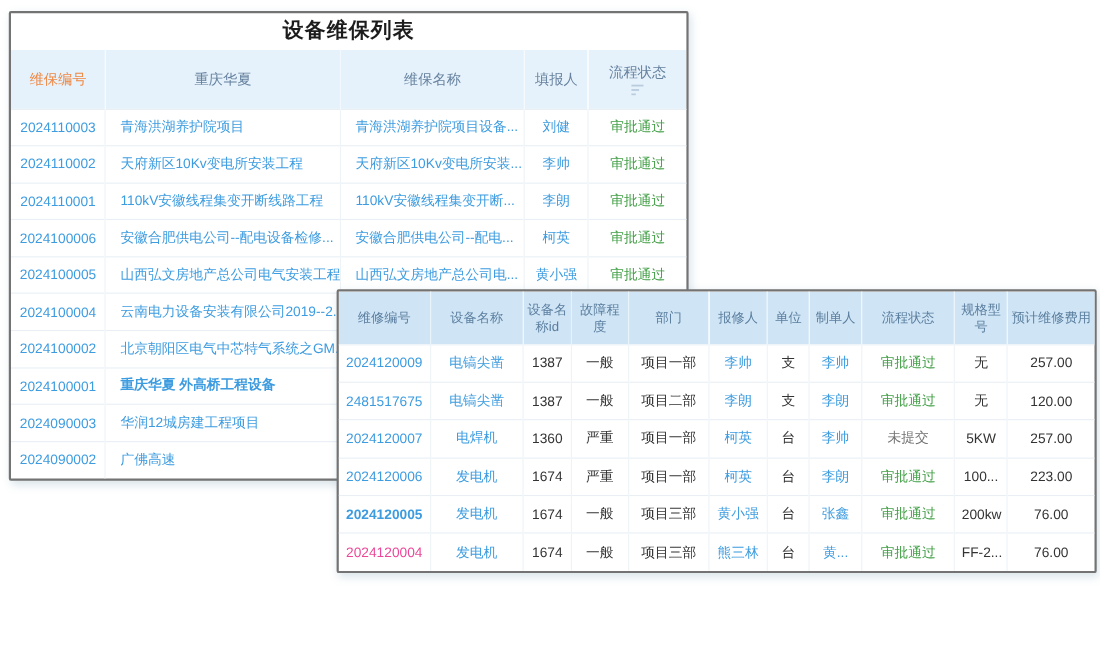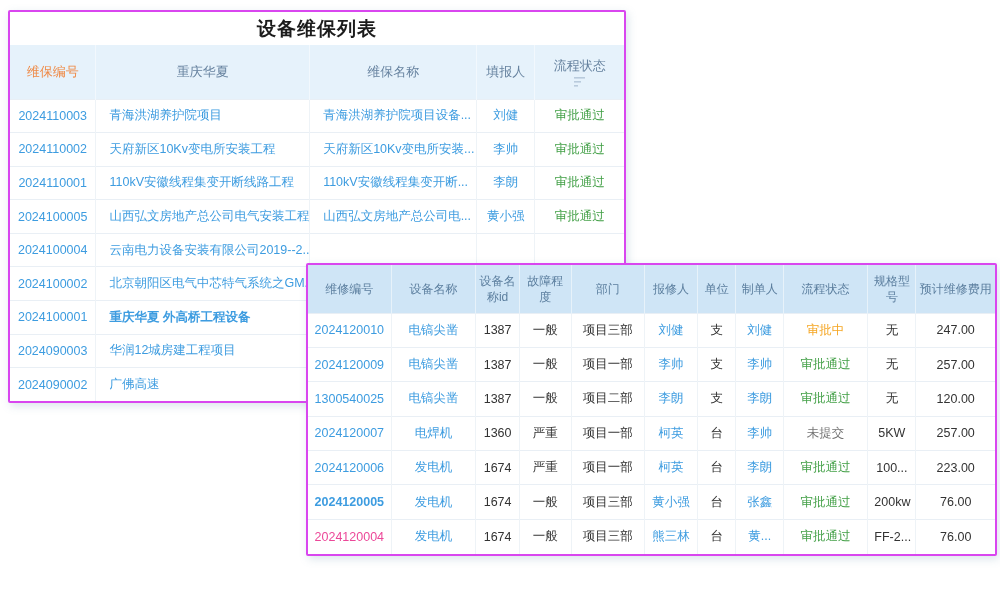--- a/index.html
+++ b/index.html
@@ -3,21 +3,21 @@
 <meta charset="utf-8">
 <style>
   html,body { margin:0; padding:0; }
   body {
     width:1000px; height:600px; position:relative; overflow:hidden;
     background:#ffffff;
     font-family:"Liberation Sans", sans-serif;
   }
   .card {
     position:absolute; background:#ffffff; box-sizing:border-box;
-    border:2px solid #d946ef; border-radius:2px;
+    border:2px solid #737373; border-radius:2px;
     box-shadow:2px 3px 8px rgba(110,150,175,0.25);
   }
   #maintenance-card { left:8px;  top:10px;  width:618px; z-index:1; }
   #repair-card      { left:306px; top:263px; width:691px; z-index:10; }
 
   .card-title {
     text-align:center; font-weight:bold; color:#1c1c1c; letter-spacing:1px;
   }
   #maintenance-card .card-title { height:33px; line-height:34px; font-size:19px; }
   #repair-card .card-title      { height:40px; line-height:41px; font-size:19px; }
@@ -93,20 +93,27 @@
           <td class="al" style="color: rgb(61, 156, 224);">天府新区10Kv变电所安装工程</td>
           <td class="al" style="color: rgb(61, 156, 224);">天府新区10Kv变电所安装...</td>
           <td style="color: rgb(61, 156, 224);">李帅</td>
           <td style="color: rgb(67, 160, 71);">审批通过</td>
         </tr>
         <tr>
           <td style="color: rgb(61, 156, 224);">2024110001</td>
           <td class="al" style="color: rgb(61, 156, 224);">110kV安徽线程集变开断线路工程</td>
           <td class="al" style="color: rgb(61, 156, 224);">110kV安徽线程集变开断...</td>
           <td style="color: rgb(61, 156, 224);">李朗</td>
+          <td style="color: rgb(67, 160, 71);">审批通过</td>
+        </tr>
+        <tr>
+          <td style="color: rgb(61, 156, 224);">2024100006</td>
+          <td class="al" style="color: rgb(61, 156, 224);">安徽合肥供电公司--配电设备检修...</td>
+          <td class="al" style="color: rgb(61, 156, 224);">安徽合肥供电公司--配电...</td>
+          <td style="color: rgb(61, 156, 224);">柯英</td>
           <td style="color: rgb(67, 160, 71);">审批通过</td>
         </tr>
         <tr>
           <td style="color: rgb(61, 156, 224);">2024100005</td>
           <td class="al" style="color: rgb(61, 156, 224);">山西弘文房地产总公司电气安装工程</td>
           <td class="al" style="color: rgb(61, 156, 224);">山西弘文房地产总公司电...</td>
           <td style="color: rgb(61, 156, 224);">黄小强</td>
           <td style="color: rgb(67, 160, 71);">审批通过</td>
         </tr>
         <tr>
@@ -173,47 +180,34 @@
           <th><span>报修人</span></th>
           <th><span>单位</span></th>
           <th><span>制单人</span></th>
           <th><span>流程状态</span></th>
           <th><span>规格型号</span></th>
           <th><span>预计维修费用</span></th>
         </tr>
       </thead>
     <tbody>
         <tr>
-          <td style="color: rgb(61, 156, 224);">2024120010</td>
-          <td style="color: rgb(61, 156, 224);">电镐尖凿</td>
-          <td>1387</td>
-          <td>一般</td>
-          <td>项目三部</td>
-          <td style="color: rgb(61, 156, 224);">刘健</td>
-          <td>支</td>
-          <td style="color: rgb(61, 156, 224);">刘健</td>
-          <td style="color: rgb(245, 166, 35);">审批中</td>
-          <td>无</td>
-          <td>247.00</td>
-        </tr>
-        <tr>
           <td style="color: rgb(61, 156, 224);">2024120009</td>
           <td style="color: rgb(61, 156, 224);">电镐尖凿</td>
           <td>1387</td>
           <td>一般</td>
           <td>项目一部</td>
           <td style="color: rgb(61, 156, 224);">李帅</td>
           <td>支</td>
           <td style="color: rgb(61, 156, 224);">李帅</td>
           <td style="color: rgb(67, 160, 71);">审批通过</td>
           <td>无</td>
           <td>257.00</td>
         </tr>
         <tr>
-          <td style="color: rgb(61, 156, 224);">1300540025</td>
+          <td style="color: rgb(61, 156, 224);">2481517675</td>
           <td style="color: rgb(61, 156, 224);">电镐尖凿</td>
           <td>1387</td>
           <td>一般</td>
           <td>项目二部</td>
           <td style="color: rgb(61, 156, 224);">李朗</td>
           <td>支</td>
           <td style="color: rgb(61, 156, 224);">李朗</td>
           <td style="color: rgb(67, 160, 71);">审批通过</td>
           <td>无</td>
           <td>120.00</td>

